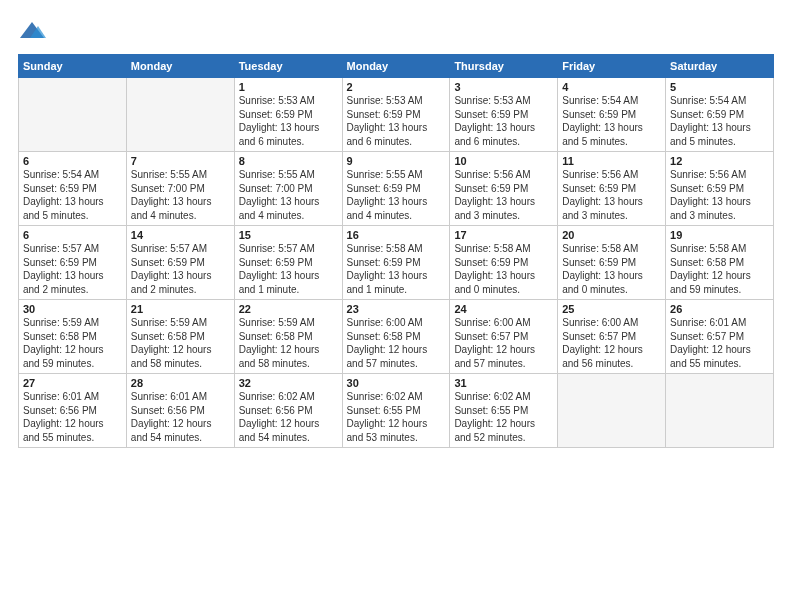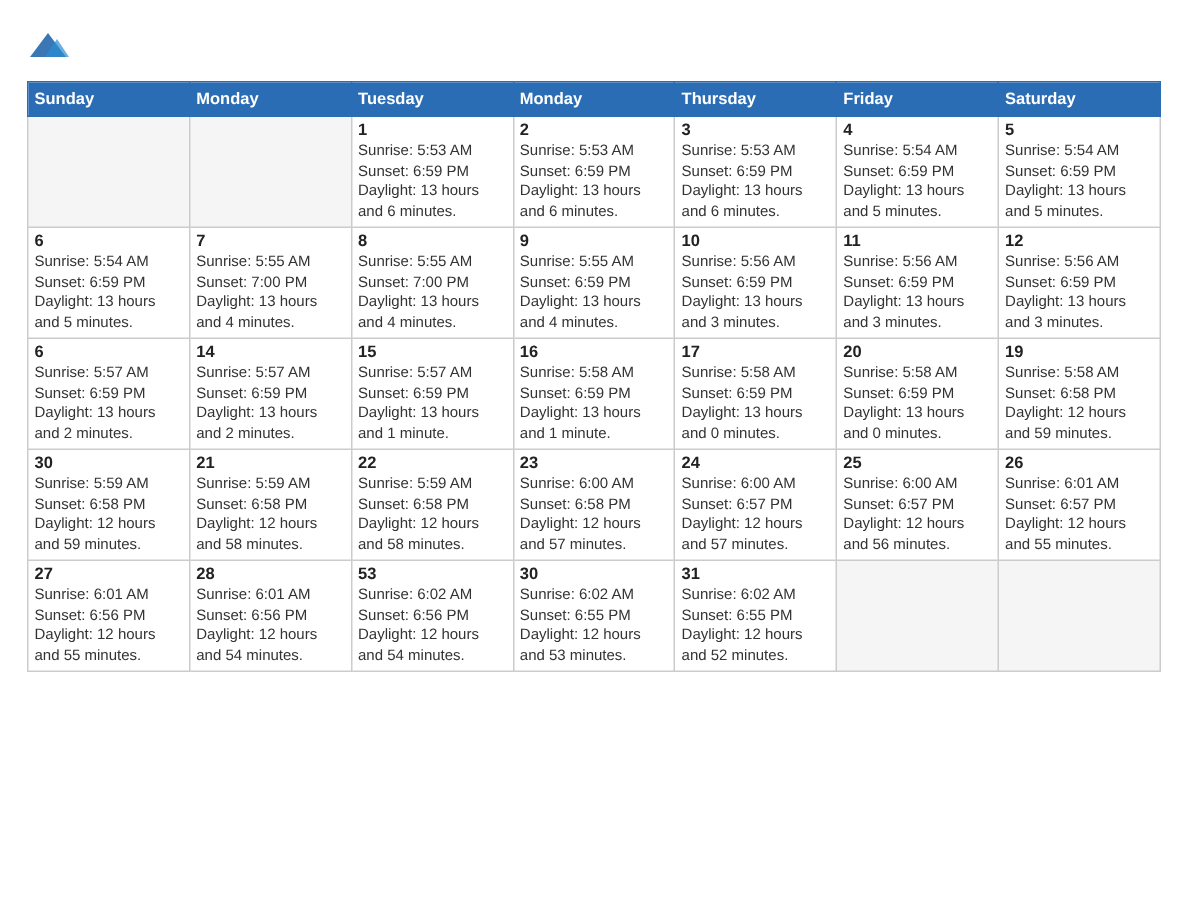--- a/index.html
+++ b/index.html
@@ -333,21 +333,21 @@
 and 55 minutes.</div>
           </td>
           <td>
             <span class="day-num">28</span>
             <div class="day-info" style="white-space: pre-line;">Sunrise: 6:01 AM
 Sunset: 6:56 PM
 Daylight: 12 hours
 and 54 minutes.</div>
           </td>
           <td>
-            <span class="day-num">53</span>
+            <span class="day-num">32</span>
             <div class="day-info" style="white-space: pre-line;">Sunrise: 6:02 AM
 Sunset: 6:56 PM
 Daylight: 12 hours
 and 54 minutes.</div>
           </td>
           <td>
             <span class="day-num">30</span>
             <div class="day-info" style="white-space: pre-line;">Sunrise: 6:02 AM
 Sunset: 6:55 PM
 Daylight: 12 hours

